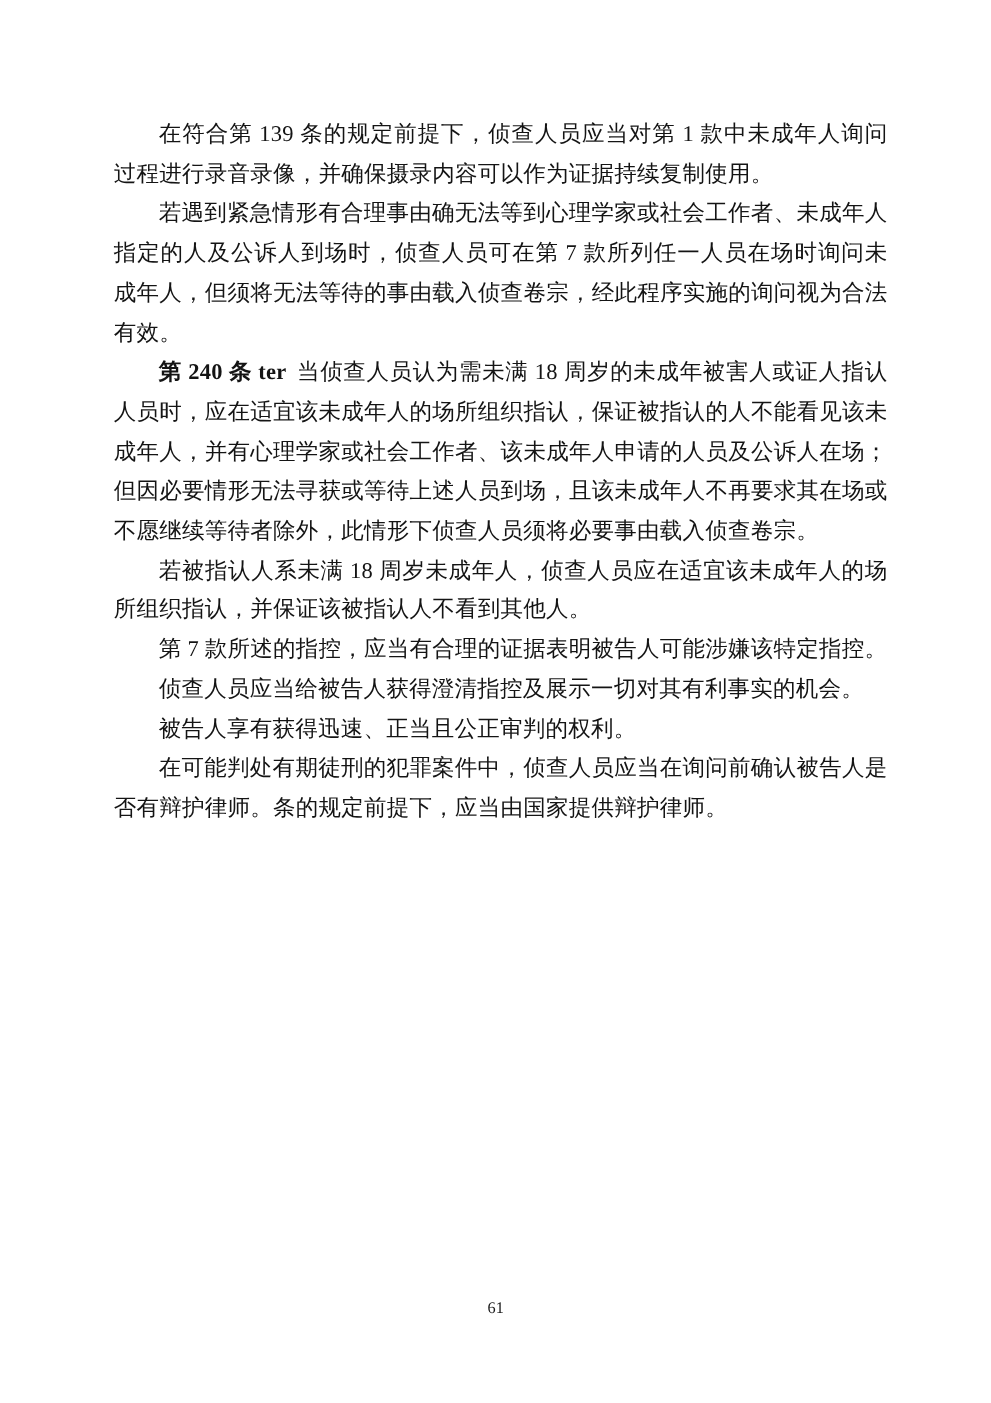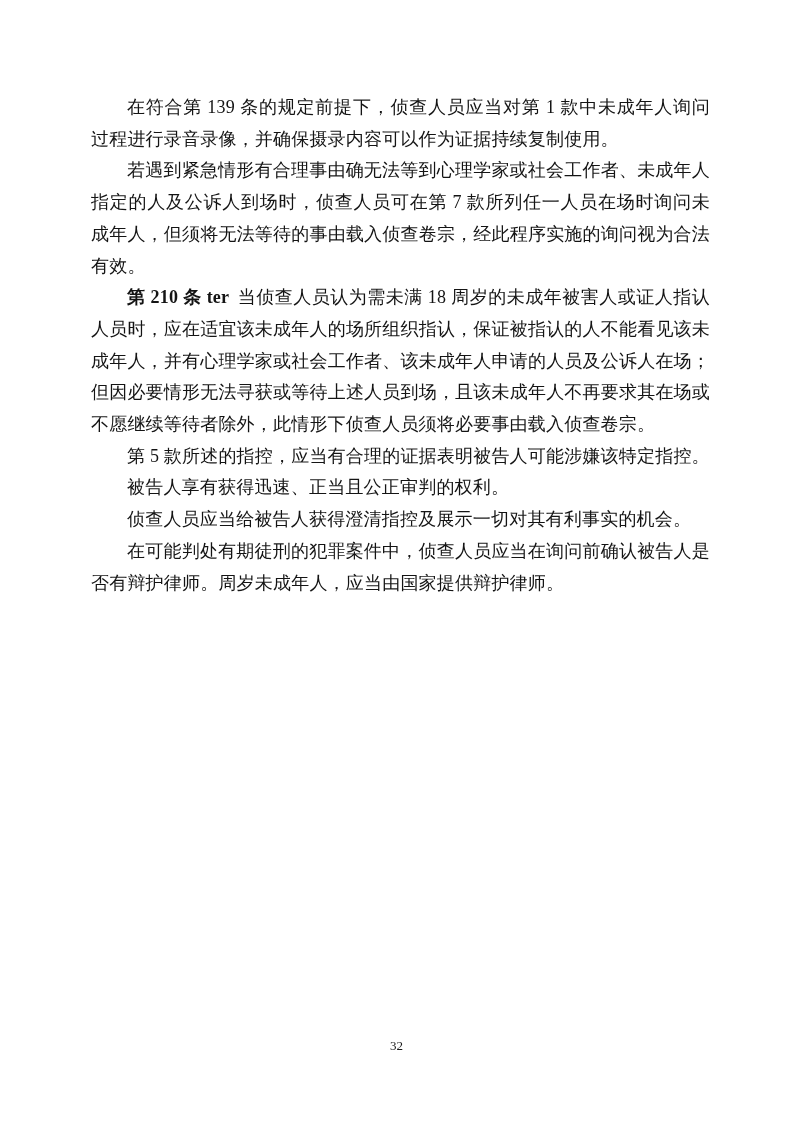--- a/index.html
+++ b/index.html
@@ -45,20 +45,21 @@
     font-family: "Liberation Serif", "DejaVu Serif", serif;
   }
 </style>
 </head>
 <body>
 
 <div class="page">
   <div class="text-block">
       <p class="para">在符合第 139 条的规定前提下，侦查人员应当对第 1 款中未成年人询问过程进行录音录像，并确保摄录内容可以作为证据持续复制使用。</p>
       <p class="para">若遇到紧急情形有合理事由确无法等到心理学家或社会工作者、未成年人指定的人及公诉人到场时，侦查人员可在第 7 款所列任一人员在场时询问未成年人，但须将无法等待的事由载入侦查卷宗，经此程序实施的询问视为合法有效。</p>
-      <p class="para"><span class="article-lead">第 210 条 ter</span>当侦查人员认为需未满 18 周岁的未成年被害人或证人指认人员时，应在适宜该未成年人的场所组织指认，保证被指认的人不能看见该未成年人，并有心理学家或社会工作者、该未成年人申请的人员及公诉人在场；但因必要情形无法寻获或等待上述人员到场，且该未成年人不再要求其在场或不愿继续等待者除外，此情形下侦查人员须将必要事由载入侦查卷宗。</p>
-      <p class="para">第 5 款所述的指控，应当有合理的证据表明被告人可能涉嫌该特定指控。</p>
+      <p class="para"><span class="article-lead">第 240 条 ter</span>当侦查人员认为需未满 18 周岁的未成年被害人或证人指认人员时，应在适宜该未成年人的场所组织指认，保证被指认的人不能看见该未成年人，并有心理学家或社会工作者、该未成年人申请的人员及公诉人在场；但因必要情形无法寻获或等待上述人员到场，且该未成年人不再要求其在场或不愿继续等待者除外，此情形下侦查人员须将必要事由载入侦查卷宗。</p>
+      <p class="para">若被指认人系未满 18 周岁未成年人，侦查人员应在适宜该未成年人的场所组织指认，并保证该被指认人不看到其他人。</p>
+      <p class="para">第 7 款所述的指控，应当有合理的证据表明被告人可能涉嫌该特定指控。</p>
+      <p class="para">侦查人员应当给被告人获得澄清指控及展示一切对其有利事实的机会。</p>
       <p class="para">被告人享有获得迅速、正当且公正审判的权利。</p>
-      <p class="para">侦查人员应当给被告人获得澄清指控及展示一切对其有利事实的机会。</p>
-      <p class="para">在可能判处有期徒刑的犯罪案件中，侦查人员应当在询问前确认被告人是否有辩护律师。周岁未成年人，应当由国家提供辩护律师。</p>
+      <p class="para">在可能判处有期徒刑的犯罪案件中，侦查人员应当在询问前确认被告人是否有辩护律师。条的规定前提下，应当由国家提供辩护律师。</p>
     </div>
-  <div class="page-number">32</div>
+  <div class="page-number">61</div>
 </div>
 
 </body></html>

